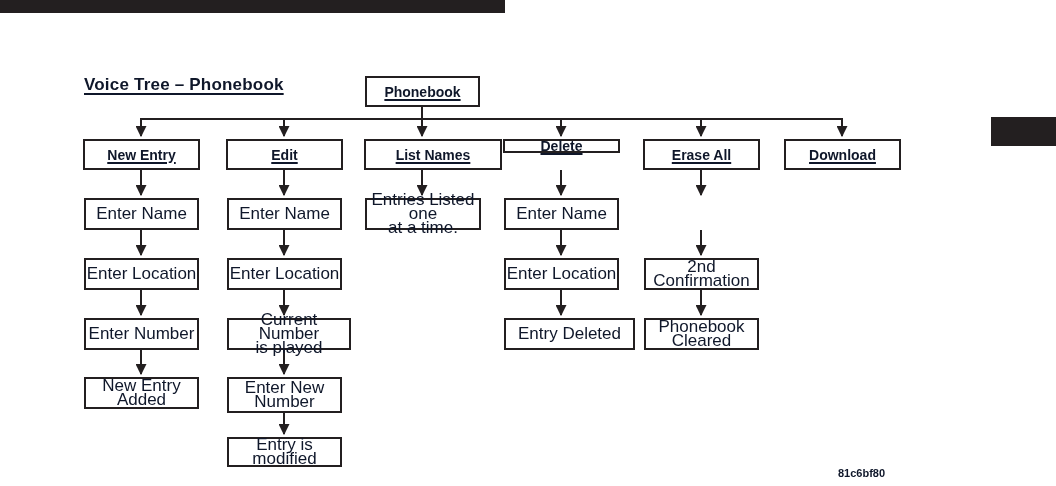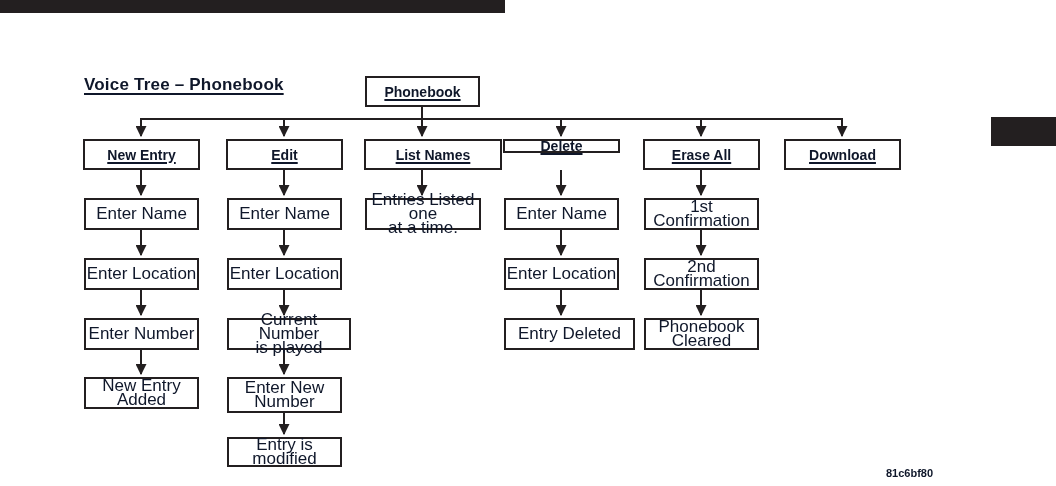--- a/index.html
+++ b/index.html
@@ -54,21 +54,21 @@
     position:absolute;left:82px;top:468px;
     font-size:13.5px;font-weight:bold;
     white-space:nowrap;
   }
   .note .note-label{
     text-decoration:underline;
     text-decoration-thickness:1.5px;
     text-underline-offset:2px;
   }
   .fig-code{
-    position:absolute;left:886px;top:467px;
+    position:absolute;left:838px;top:467px;
     font-size:11px;font-weight:bold;
   }
 </style>
 </head>
 <body>
 
 <div class="page">
 
   <div class="top-bar"></div>
   <div class="edge-tab"></div>
@@ -152,20 +152,19 @@
 Number</div>
   <div class="node" style="left:227px;top:437px;width:115px;height:30px">Entry is modified</div>
 
   <div class="node" style="left:365px;top:198px;width:116px;height:32px">Entries Listed one
 at a time.</div>
 
   <div class="node" style="left:504px;top:198px;width:115px;height:32px">Enter Name</div>
   <div class="node" style="left:504px;top:258px;width:115px;height:32px">Enter Location</div>
   <div class="node" style="left:504px;top:318px;width:131px;height:32px">Entry Deleted</div>
 
-  <div class="node" style="left:644px;top:198px;width:115px;height:32px">1st Confirmation</div>
   <div class="node" style="left:644px;top:258px;width:115px;height:32px">2nd Confirmation</div>
   <div class="node" style="left:644px;top:318px;width:115px;height:32px">Phonebook
 Cleared</div>
 
   <div class="fig-code">81c6bf80</div>
 
 </div>
 
 </body></html>

